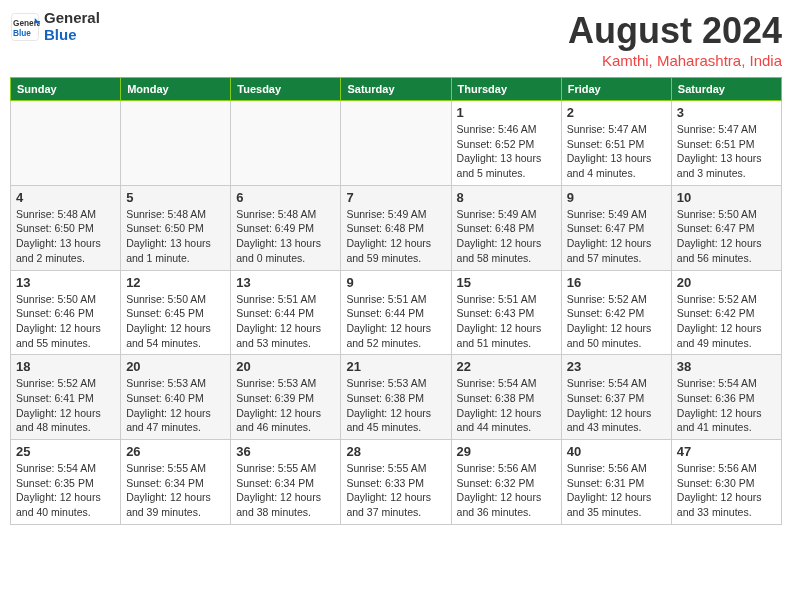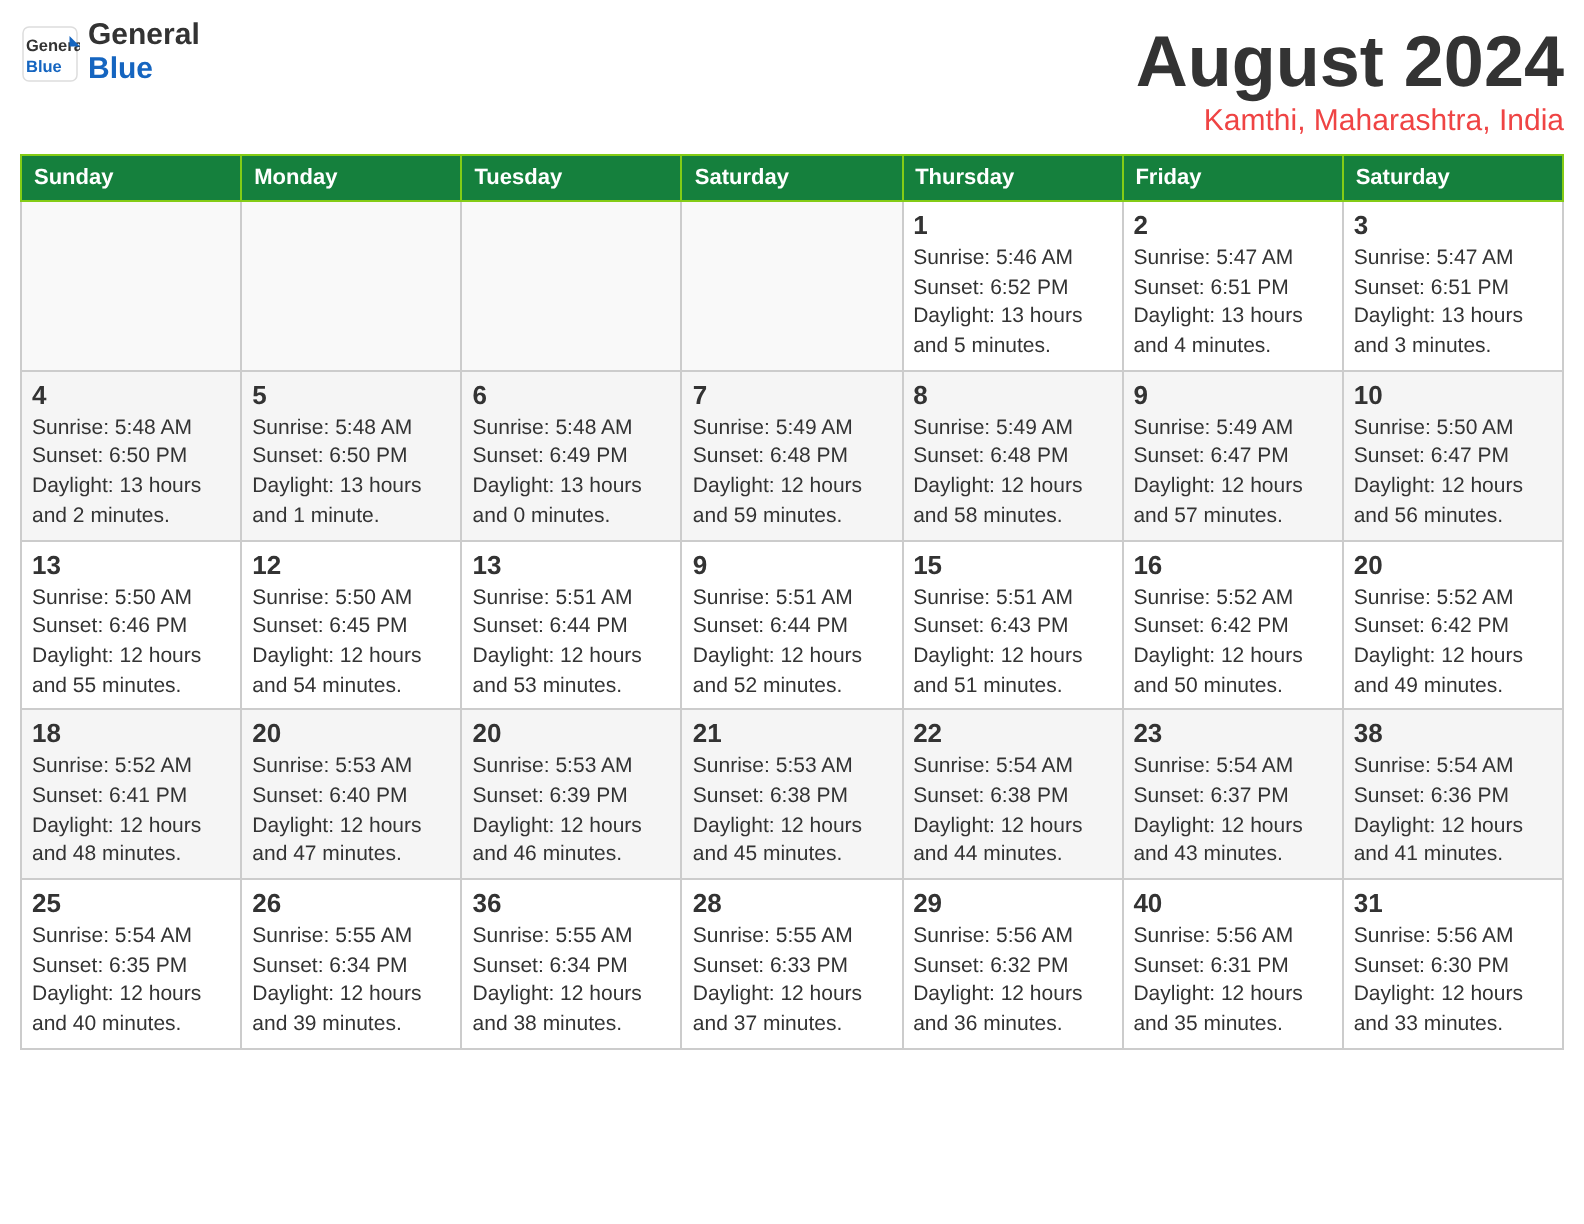--- a/index.html
+++ b/index.html
@@ -243,18 +243,18 @@
         </td>
         <td>
           <div class="day-num">29</div>
           <div class="day-info">Sunrise: 5:56 AM<br>Sunset: 6:32 PM<br>Daylight: 12 hours<br>and 36 minutes.</div>
         </td>
         <td>
           <div class="day-num">40</div>
           <div class="day-info">Sunrise: 5:56 AM<br>Sunset: 6:31 PM<br>Daylight: 12 hours<br>and 35 minutes.</div>
         </td>
         <td>
-          <div class="day-num">31</div>
+          <div class="day-num">47</div>
           <div class="day-info">Sunrise: 5:56 AM<br>Sunset: 6:30 PM<br>Daylight: 12 hours<br>and 33 minutes.</div>
         </td>
       </tr>
     </tbody>
 </table>
 
 </body></html>

